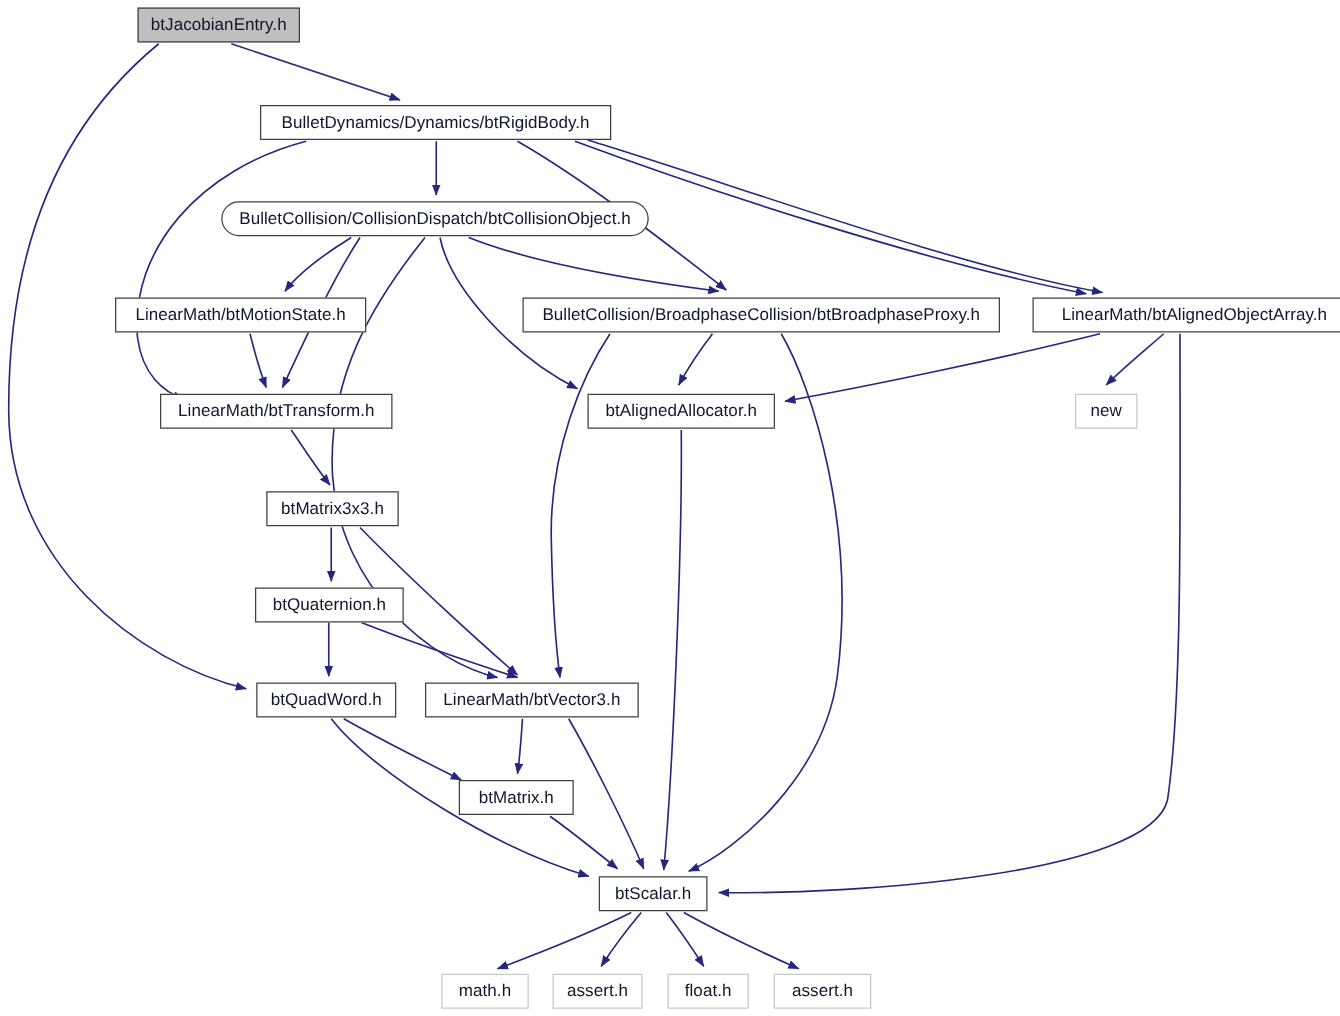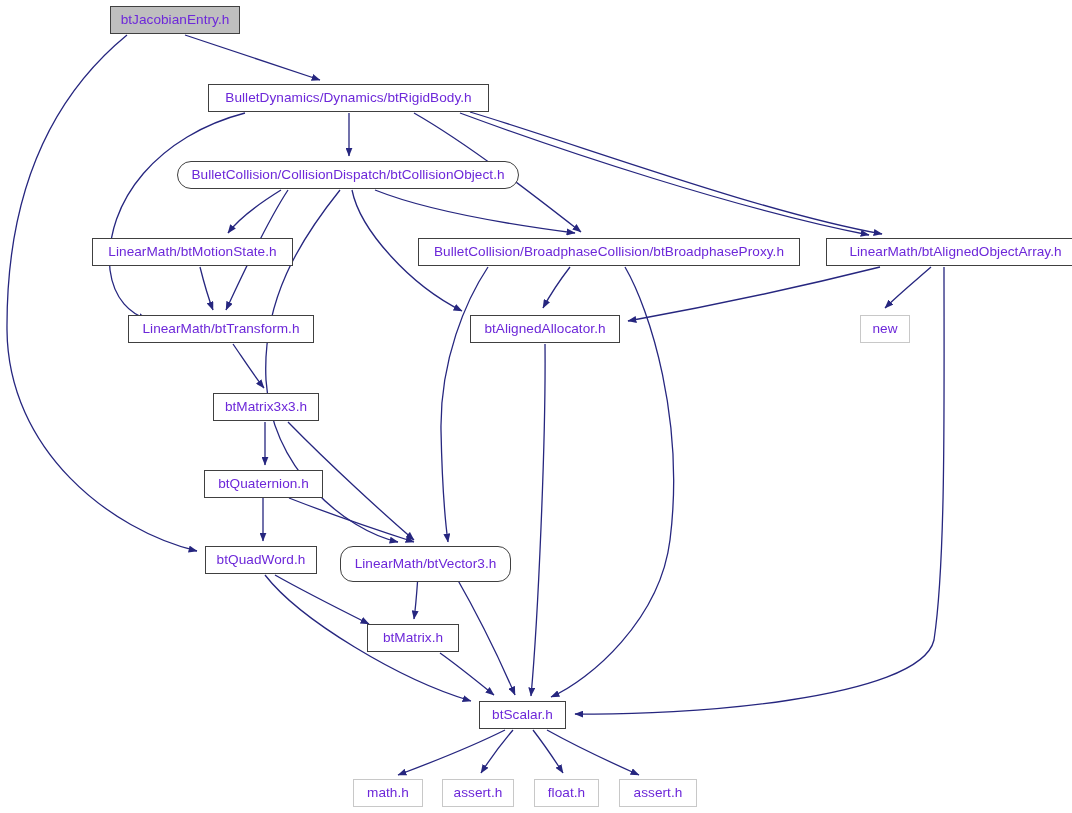--- a/index.html
+++ b/index.html
@@ -26,21 +26,21 @@
   }
   .node {
     position: absolute;
     box-sizing: border-box;
     display: flex;
     align-items: center;
     justify-content: center;
     white-space: nowrap;
     font-size: 13.6px;
     line-height: 1;
-    color: #6d28d9;
+    color: #0f172a;
     background: #ffffff;
     border: 1px solid #404040;
     letter-spacing: 0.05px;
   }
   .node.root {
     background: #bfbfbf;
     border: 1px solid #404040;
   }
   .node.system {
     background: #ffffff;
@@ -127,21 +127,21 @@
       </div>
       <div class="node" style="left: 213px; top: 393px; width: 106px; height: 28px;">
         <span class="node-label">btMatrix3x3.h</span>
       </div>
       <div class="node" style="left: 204px; top: 470px; width: 119px; height: 28px;">
         <span class="node-label">btQuaternion.h</span>
       </div>
       <div class="node" style="left: 205px; top: 546px; width: 112px; height: 28px; align-items: center;">
         <span class="node-label">btQuadWord.h</span>
       </div>
-      <div class="node" style="left: 340px; top: 546px; width: 171px; height: 36px; border-radius: 13px;">
+      <div class="node" style="left: 340px; top: 546px; width: 171px; height: 28px;">
         <span class="node-label">LinearMath/btVector3.h</span>
       </div>
       <div class="node" style="left: 367px; top: 624px; width: 92px; height: 28px;">
         <span class="node-label">btMatrix.h</span>
       </div>
       <div class="node" style="left: 479px; top: 701px; width: 87px; height: 28px;">
         <span class="node-label">btScalar.h</span>
       </div>
       <div class="node system" style="left: 353px; top: 779px; width: 70px; height: 28px;">
         <span class="node-label">math.h</span>

